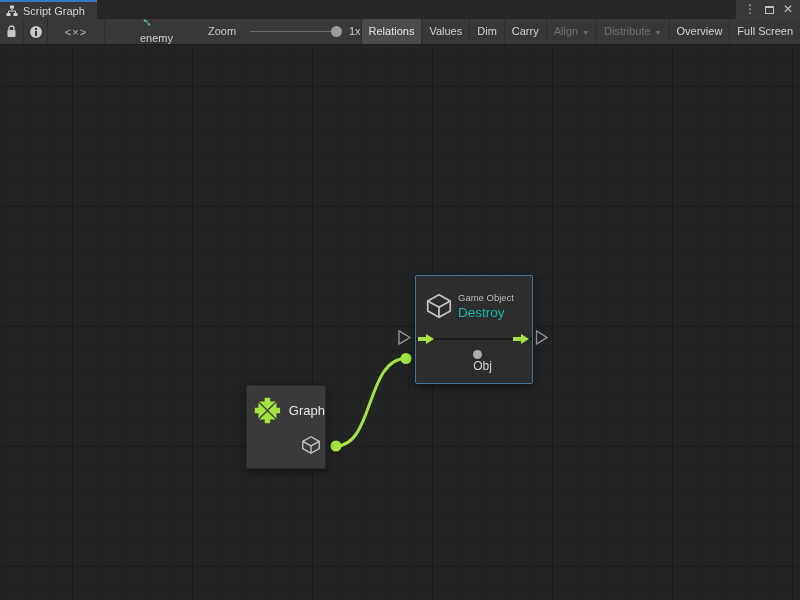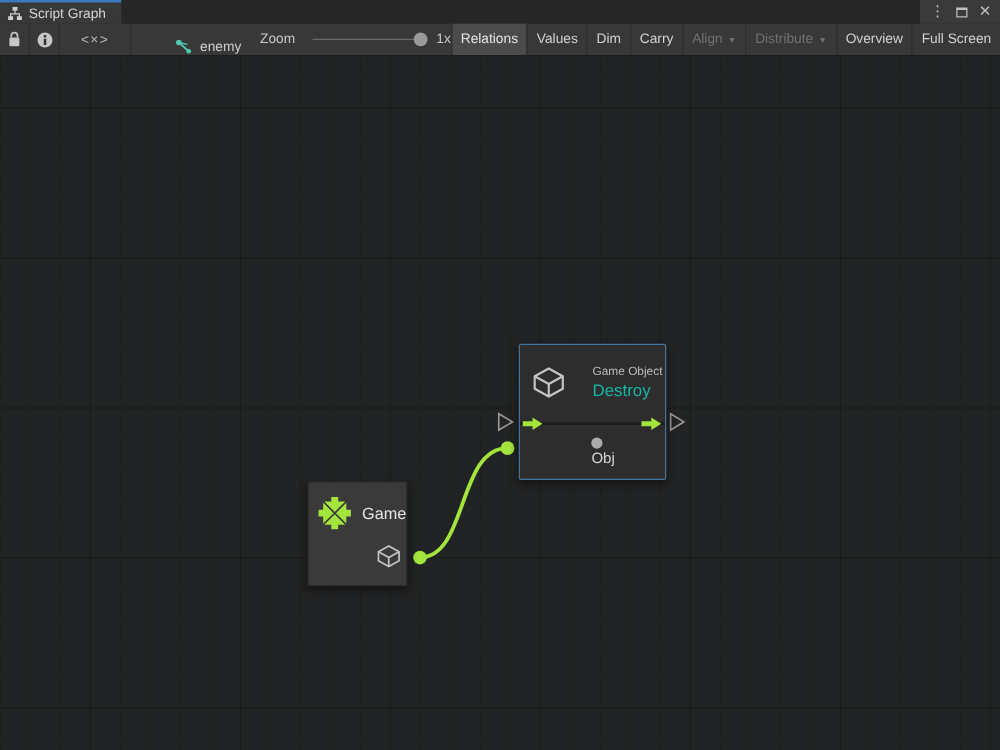--- a/index.html
+++ b/index.html
@@ -23,21 +23,21 @@
   .toolbar { position:absolute; left:0; top:19px; width:800px; height:26px; background:#383838;
              border-bottom:1px solid #1c1c1c; color:#c8c8c8; font-size:11px; }
   .tb-left { position:absolute; left:0; top:0; height:25px; display:flex; }
   .tb-iconbtn { height:25px; display:flex; align-items:center; justify-content:center;
                 border-right:1px solid #2d2d2d; }
   .tb-iconbtn.lock { width:24px; } .tb-iconbtn.info { width:24px; } .tb-iconbtn.code { width:57px; color:#b9b9b9; letter-spacing:1px; }
   .info-circle { width:12px; height:12px; border-radius:50%; background:#c6c6c6; position:relative; }
   .info-circle::before { content:""; position:absolute; left:5px; top:2px; width:2px; height:2px; background:#333; }
   .info-circle::after  { content:""; position:absolute; left:5px; top:5px; width:2px; height:5px; background:#333; }
 
-  .graph-ref { position:absolute; left:140px; top:0; height:25px; display:flex; align-items:flex-end; gap:6px; color:#cfcfcf; }
+  .graph-ref { position:absolute; left:140px; top:0; height:25px; display:flex; align-items:flex-start; gap:6px; color:#cfcfcf;flex-direction:column; }
   .zoom-label { position:absolute; left:208px; top:0; height:25px; line-height:25px; }
   .zoom-track { position:absolute; left:250px; top:12px; width:88px; height:1px; background:#6a6a6a; }
   .zoom-handle { position:absolute; left:331px; top:7px; width:11px; height:11px; border-radius:50%; background:#9a9a9a; }
   .zoom-value { position:absolute; left:349px; top:0; height:25px; line-height:25px; }
 
   .tb-right { position:absolute; right:0; top:0; height:25px; display:flex; }
   .tb-btn { height:25px; line-height:25px; padding:0 7px; border-left:1px solid #2d2d2d;
             color:#d2d2d2; white-space:nowrap; display:flex; align-items:flex-end; gap:4px; cursor:default; }
   .tb-btn.active { background:#4b4b4b; color:#e4e4e4; }
   .tb-btn.disabled { color:#717171; }
@@ -56,21 +56,21 @@
   .wires { position:absolute; left:0; top:0; width:800px; height:555px; }
 
   
   .node { position:absolute; border-radius:2px; box-shadow:0 3px 8px rgba(0,0,0,.45); }
   .node-this { left:246px; top:340px; width:80px; height:84px; background:#3a3a3a; border:1px solid #2a2a2a; }
   .node-this .trow { display:flex; align-items:center; margin:9px 0 0 6px; gap:7px; }
   .node-this .ttitle { color:#e6e6e6; font-size:13px; }
   .node-this .tcube { position:absolute; left:53px; top:48px; }
 
   .node-destroy { left:415px; top:230px; width:118px; height:109px; background:#2d2d2d; border:1.5px solid #44749a; }
-  .nd-header { display:flex; align-items:center; padding:9px 0 0 8px; gap:20px; height:50px; }
+  .nd-header { display:flex; align-items:center; padding:9px 0 0 8px; gap:4px; height:50px; }
   .nd-cat { color:#bdbdbd; font-size:9.5px; margin-bottom:2px; }
   .nd-title { color:#14b8a6; font-size:13.5px; }
   .nd-flowrow { position:relative; height:22px; margin-top:2px; }
   .nd-flowline { position:absolute; left:0; top:10px; width:100%; height:2px; background:#1b1b1b; }
   .nd-arrow { position:absolute; top:5px; }
   .nd-arrow.in { left:2px; } .nd-arrow.out { right:2px; }
   .nd-objrow { display:flex; align-items:center; height:28px; padding-left:7px;flex-direction:column; }
   .nd-dot { width:9px; height:9px; border-radius:50%; background:#ababab; }
   .nd-objlabel { color:#d6d6d6; font-size:12px; margin-left:10px; }
 </style>
@@ -174,21 +174,21 @@
     <div class="node node-this">
       <div class="trow">
         <svg width="31" height="31" viewBox="0 0 32 32">
           <g fill="#a3e43d">
             <path d="M13 2 h6 v4 h-6 z M7 6 h18 l-9 9 z"></path>
             <path d="M13 30 h6 v-4 h-6 z M7 26 h18 l-9 -9 z"></path>
             <path d="M2 13 v6 h4 v-6 z M6 7 v18 l9 -9 z"></path>
             <path d="M30 13 v6 h-4 v-6 z M26 7 v18 l-9 -9 z"></path>
           </g>
         </svg>
-        <span class="ttitle">Game</span>
+        <span class="ttitle">Graph</span>
       </div>
       <svg class="tcube" width="22" height="22" viewBox="0 0 24 24">
         <g fill="none" stroke="#c4c4c4" stroke-width="1.5" stroke-linejoin="round">
           <path d="M12 3 L21 8 L21 16 L12 21 L3 16 L3 8 Z"></path>
           <path d="M3 8 L12 13 L21 8 M12 13 L12 21"></path>
         </g>
       </svg>
     </div>
 
     <div class="node node-destroy">

